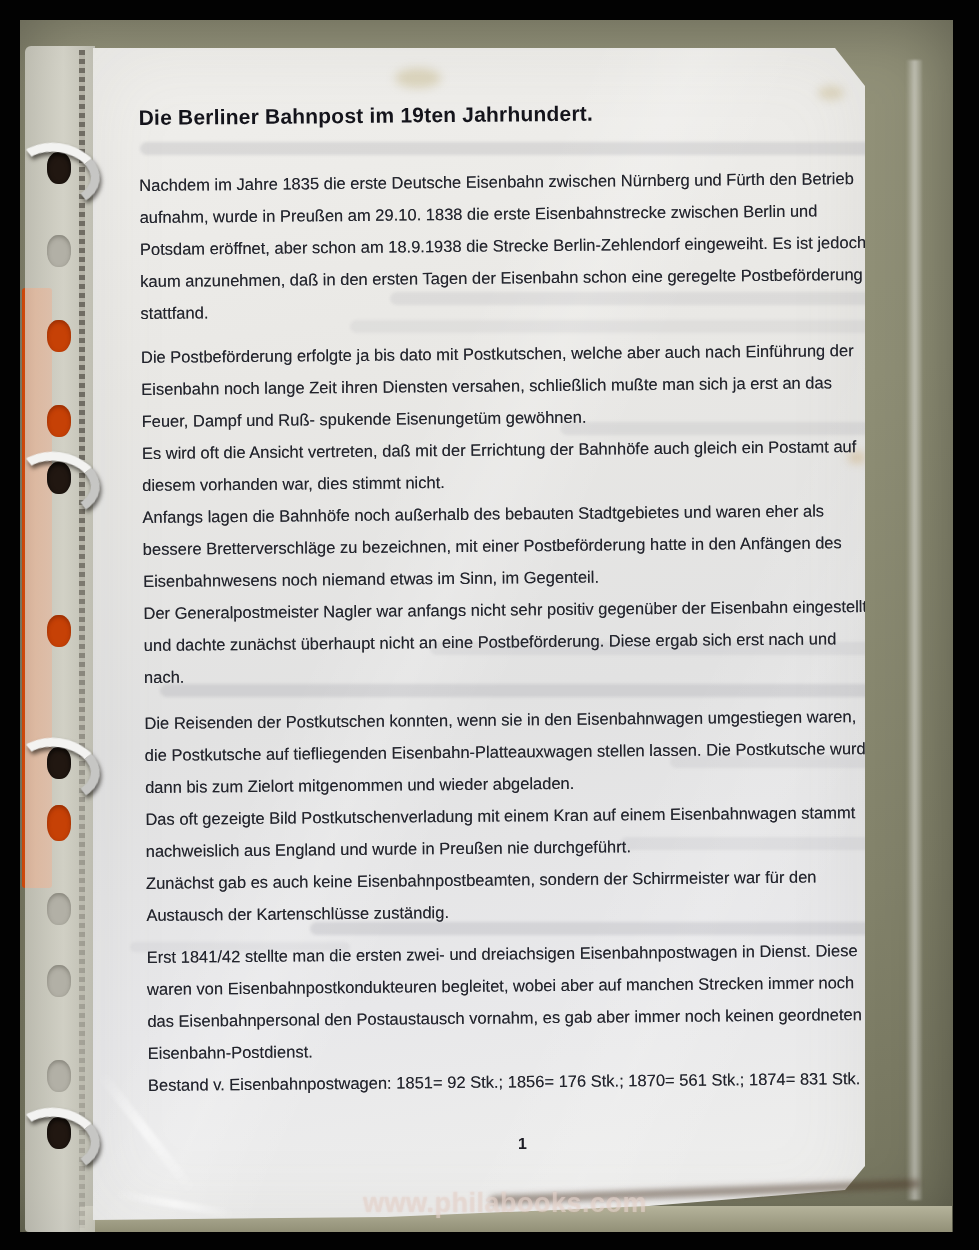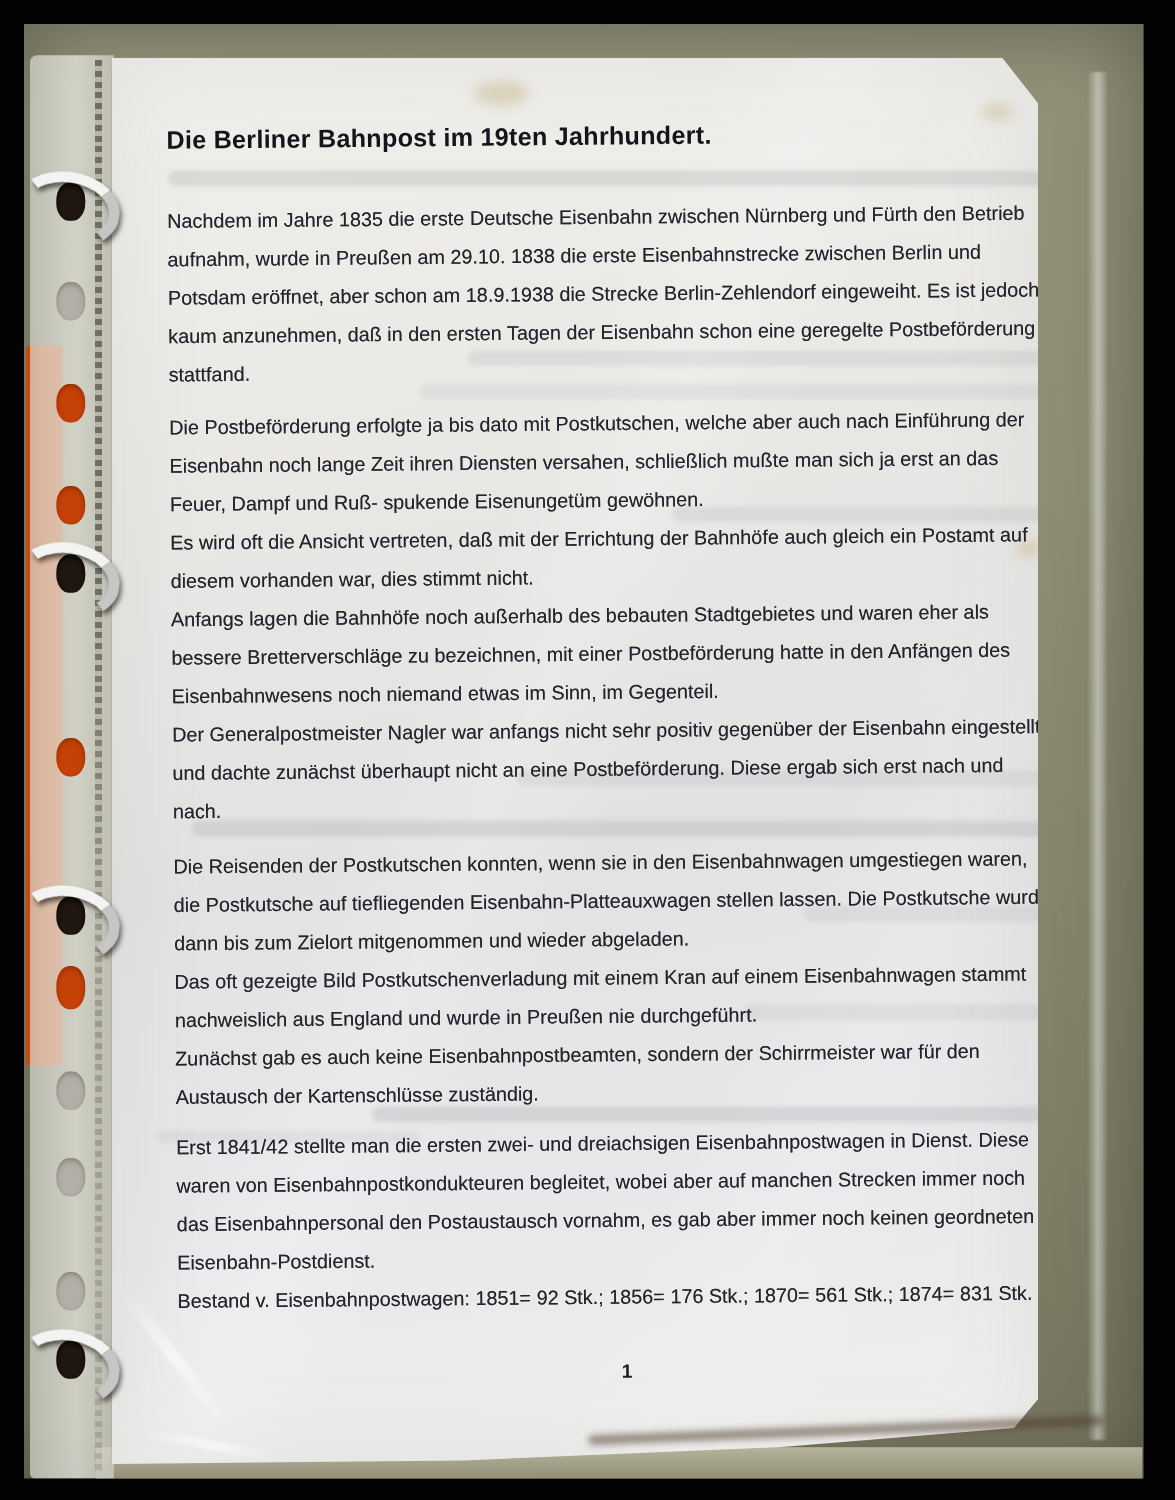--- a/index.html
+++ b/index.html
@@ -123,14 +123,15 @@
       </div>
 
       <div class="pagenum">1</div>
     </div>
 
     <div class="edgeglow"></div>
     <div class="glint" style="left:52px;top:1108px;width:150px;height:10px;transform:rotate(52deg)"></div>
     <div class="glint" style="left:95px;top:1180px;width:120px;height:8px;transform:rotate(10deg)"></div>
     <div class="smudge"></div>
 
+    <div class="watermark">www.philabooks.com</div>
   </div>
 </div>
 
 </body></html>

